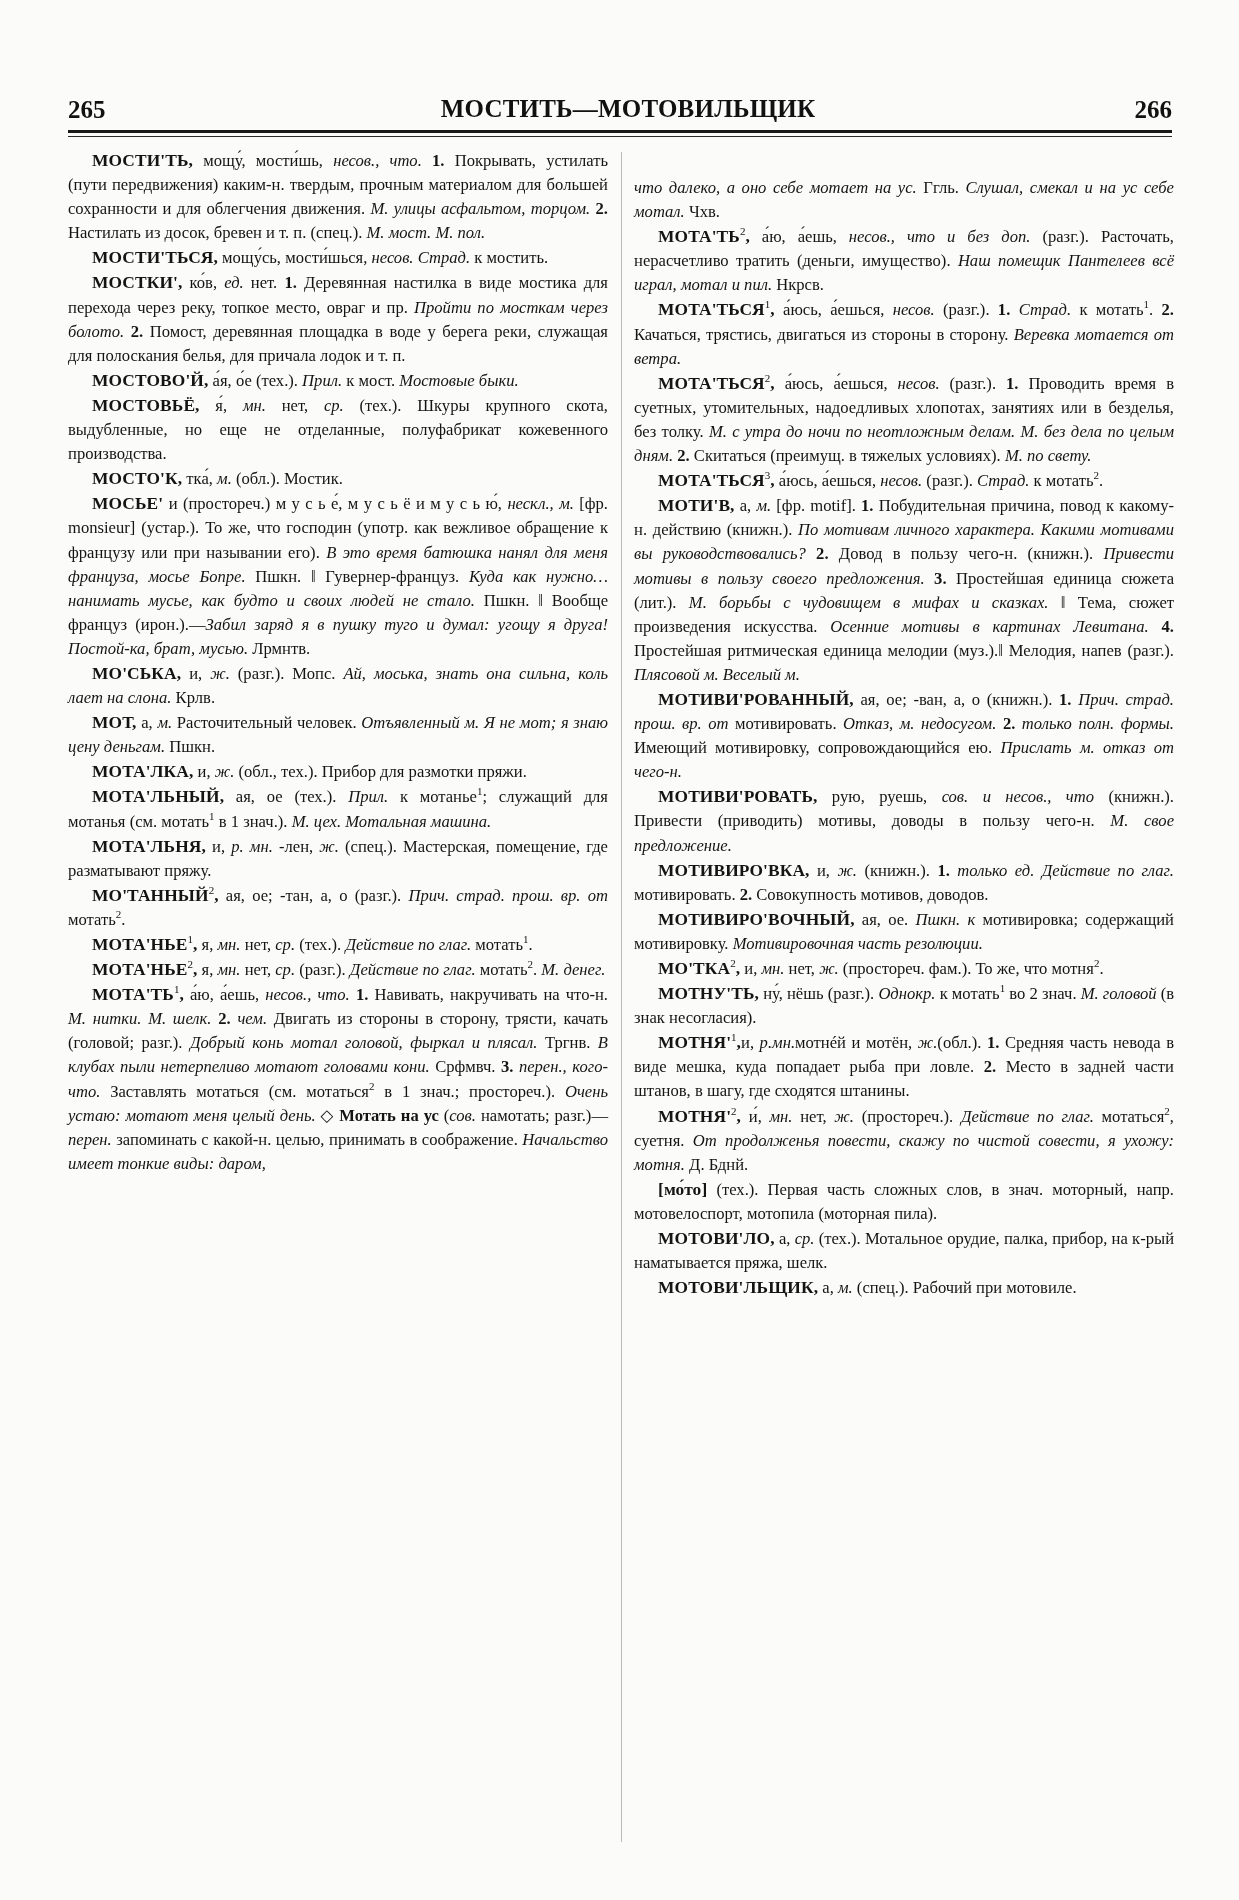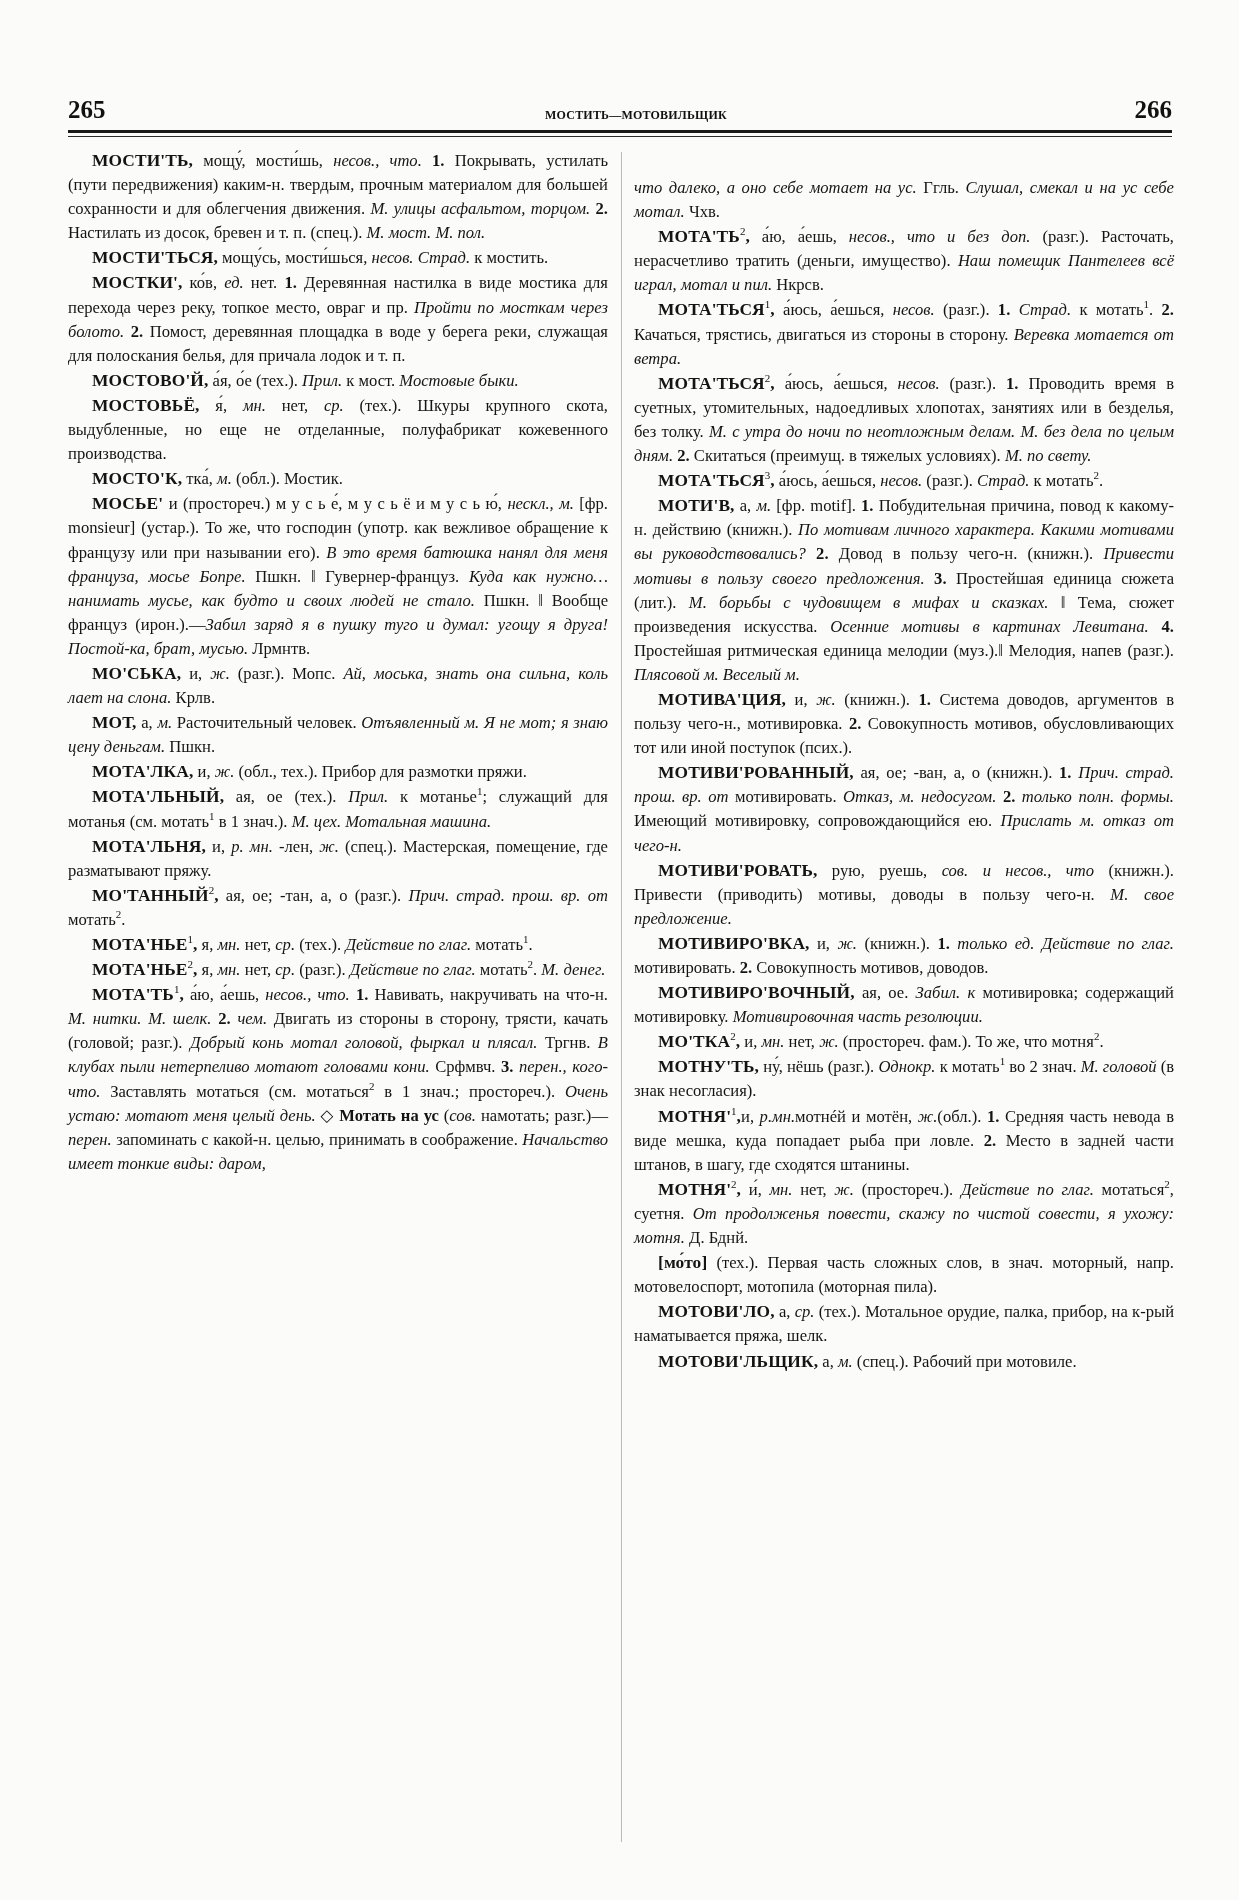--- a/index.html
+++ b/index.html
@@ -37,26 +37,26 @@
     font-family: "Liberation Serif", serif;
     font-weight: bold;
     font-size: 25px;
     letter-spacing: 0px;
     line-height: 1;
     color: #111;
   }
   .head-title {
     font-family: "Liberation Serif", serif;
     font-weight: bold;
-    font-size: 12px;
+    font-size: 25px;
     letter-spacing: 0.2px;
     line-height: 1;
     color: #111;
     position: relative;
-    left: 16px;
+    left: 8px;
     bottom: 1px;
   }
   
   .rule-thick {
     position: absolute;
     left: 68px;
     top: 130px;
     width: 1104px;
     height: 3px;
     background: #1a1a1a;
@@ -152,25 +152,24 @@
         <p class="entry"><span class="hw">МОТА'НЬЕ</span><span class="sup">2</span><span class="hw">,</span> я, <span class="it">мн.</span> нет, <span class="it">ср.</span> (разг.). <span class="it">Действие по глаг.</span> мотать<span class="sup">2</span>. <span class="it">М. денег.</span></p>
         <p class="entry"><span class="hw">МОТА'ТЬ</span><span class="sup">1</span><span class="hw">,</span> а́ю, а́ешь, <span class="it">несов., что.</span> <span class="bn">1.</span> Навивать, накручивать на что-н. <span class="it">М. нитки. М. шелк.</span> <span class="bn">2.</span> <span class="it">чем.</span> Двигать из стороны в сторону, трясти, качать (головой; разг.). <span class="it">Добрый конь мотал головой, фыркал и плясал.</span> Тргнв. <span class="it">В клубах пыли нетерпеливо мотают головами кони.</span> Срфмвч. <span class="bn">3.</span> <span class="it">перен., кого-что.</span> Заставлять мотаться (см. мотаться<span class="sup">2</span> в 1 знач.; простореч.). <span class="it">Очень устаю: мотают меня целый день.</span> ◇ <span class="bn">Мотать на ус</span> (<span class="it">сов.</span> намотать; разг.)—<span class="it">перен.</span> запоминать с какой-н. целью, принимать в соображение. <span class="it">Начальство имеет тонкие виды: даром,</span></p>
       </div>
     <div class="col right" id="col-right">
         <p class="entry cont"><span class="it">что далеко, а оно себе мотает на ус.</span> Ггль. <span class="it">Слушал, смекал и на ус себе мотал.</span> Чхв.</p>
         <p class="entry"><span class="hw">МОТА'ТЬ</span><span class="sup">2</span><span class="hw">,</span> а́ю, а́ешь, <span class="it">несов., что и без доп.</span> (разг.). Расточать, нерасчетливо тратить (деньги, имущество). <span class="it">Наш помещик Пантелеев всё играл, мотал и пил.</span> Нкрсв.</p>
         <p class="entry"><span class="hw">МОТА'ТЬСЯ</span><span class="sup">1</span><span class="hw">,</span> а́юсь, а́ешься, <span class="it">несов.</span> (разг.). <span class="bn">1.</span> <span class="it">Страд.</span> к мотать<span class="sup">1</span>. <span class="bn">2.</span> Качаться, трястись, двигаться из стороны в сторону. <span class="it">Веревка мотается от ветра.</span></p>
         <p class="entry"><span class="hw">МОТА'ТЬСЯ</span><span class="sup">2</span><span class="hw">,</span> а́юсь, а́ешься, <span class="it">несов.</span> (разг.). <span class="bn">1.</span> Проводить время в суетных, утомительных, надоедливых хлопотах, занятиях или в безделья, без толку. <span class="it">М. с утра до ночи по неотложным делам. М. без дела по целым дням.</span> <span class="bn">2.</span> Скитаться (преимущ. в тяжелых условиях). <span class="it">М. по свету.</span></p>
         <p class="entry"><span class="hw">МОТА'ТЬСЯ</span><span class="sup">3</span><span class="hw">,</span> а́юсь, а́ешься, <span class="it">несов.</span> (разг.). <span class="it">Страд.</span> к мотать<span class="sup">2</span>.</p>
         <p class="entry"><span class="hw">МОТИ'В,</span> а, <span class="it">м.</span> [фр. motif]. <span class="bn">1.</span> Побудительная причина, повод к какому-н. действию (книжн.). <span class="it">По мотивам личного характера. Какими мотивами вы руководствовались?</span> <span class="bn">2.</span> Довод в пользу чего-н. (книжн.). <span class="it">Привести мотивы в пользу своего предложения.</span> <span class="bn">3.</span> Простейшая единица сюжета (лит.). <span class="it">М. борьбы с чудовищем в мифах и сказках.</span> ‖ Тема, сюжет произведения искусства. <span class="it">Осенние мотивы в картинах Левитана.</span> <span class="bn">4.</span> Простейшая ритмическая единица мелодии (муз.).‖ Мелодия, напев (разг.). <span class="it">Плясовой м. Веселый м.</span></p>
-        <p class="entry"><span class="hw">МОТИВА'ЦИЯ,</span> и, <span class="it">ж.</span> (книжн.). <span class="bn">1.</span> Система доводов, аргументов в пользу чего-н., мотивировка. <span class="bn">2.</span> Совокупность мотивов, обусловливающих тот или иной поступок (псих.).</p>
         <p class="entry"><span class="hw">МОТИВИ'РОВАННЫЙ,</span> ая, ое; -ван, а, о (книжн.). <span class="bn">1.</span> <span class="it">Прич. страд. прош. вр. от</span> мотивировать. <span class="it">Отказ, м. недосугом.</span> <span class="bn">2.</span> <span class="it">только полн. формы.</span> Имеющий мотивировку, сопровождающийся ею. <span class="it">Прислать м. отказ от чего-н.</span></p>
         <p class="entry"><span class="hw">МОТИВИ'РОВАТЬ,</span> рую, руешь, <span class="it">сов. и несов., что</span> (книжн.). Привести (приводить) мотивы, доводы в пользу чего-н. <span class="it">М. свое предложение.</span></p>
         <p class="entry"><span class="hw">МОТИВИРО'ВКА,</span> и, <span class="it">ж.</span> (книжн.). <span class="bn">1.</span> <span class="it">только ед. Действие по глаг.</span> мотивировать. <span class="bn">2.</span> Совокупность мотивов, доводов.</p>
-        <p class="entry"><span class="hw">МОТИВИРО'ВОЧНЫЙ,</span> ая, ое. <span class="it">Забил. к</span> мотивировка; содержащий мотивировку. <span class="it">Мотивировочная часть резолюции.</span></p>
+        <p class="entry"><span class="hw">МОТИВИРО'ВОЧНЫЙ,</span> ая, ое. <span class="it">Пшкн. к</span> мотивировка; содержащий мотивировку. <span class="it">Мотивировочная часть резолюции.</span></p>
         <p class="entry"><span class="hw">МО'ТКА</span><span class="sup">2</span><span class="hw">,</span> и, <span class="it">мн.</span> нет, <span class="it">ж.</span> (простореч. фам.). То же, что мотня<span class="sup">2</span>.</p>
         <p class="entry"><span class="hw">МОТНУ'ТЬ,</span> ну́, нёшь (разг.). <span class="it">Однокр.</span> к мотать<span class="sup">1</span> во 2 знач. <span class="it">М. головой</span> (в знак несогласия).</p>
         <p class="entry"><span class="hw">МОТНЯ'</span><span class="sup">1</span><span class="hw">,</span>и, <span class="it">р.мн.</span>мотнéй и мотён, <span class="it">ж.</span>(обл.). <span class="bn">1.</span> Средняя часть невода в виде мешка, куда попадает рыба при ловле. <span class="bn">2.</span> Место в задней части штанов, в шагу, где сходятся штанины.</p>
         <p class="entry"><span class="hw">МОТНЯ'</span><span class="sup">2</span><span class="hw">,</span> и́, <span class="it">мн.</span> нет, <span class="it">ж.</span> (простореч.). <span class="it">Действие по глаг.</span> мотаться<span class="sup">2</span>, суетня. <span class="it">От продолженья повести, скажу по чистой совести, я ухожу: мотня.</span> Д. Бднй.</p>
         <p class="entry"><span class="hw">[мо́то]</span> (тех.). Первая часть сложных слов, в знач. моторный, напр. мотовелоспорт, мотопила (моторная пила).</p>
         <p class="entry"><span class="hw">МОТОВИ'ЛО,</span> а, <span class="it">ср.</span> (тех.). Мотальное орудие, палка, прибор, на к-рый наматывается пряжа, шелк.</p>
         <p class="entry"><span class="hw">МОТОВИ'ЛЬЩИК,</span> а, <span class="it">м.</span> (спец.). Рабочий при мотовиле.</p>
       </div>
   </div>
 

